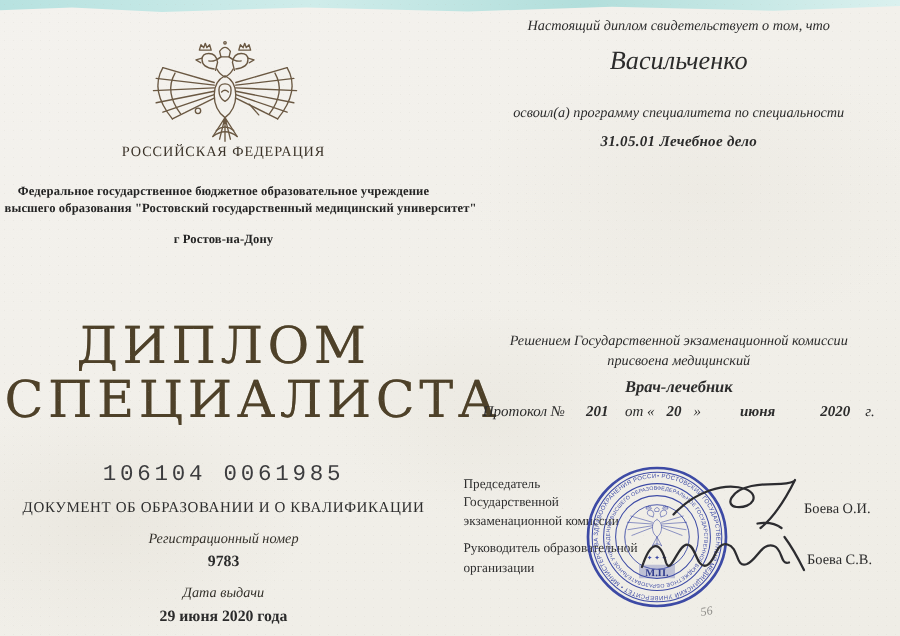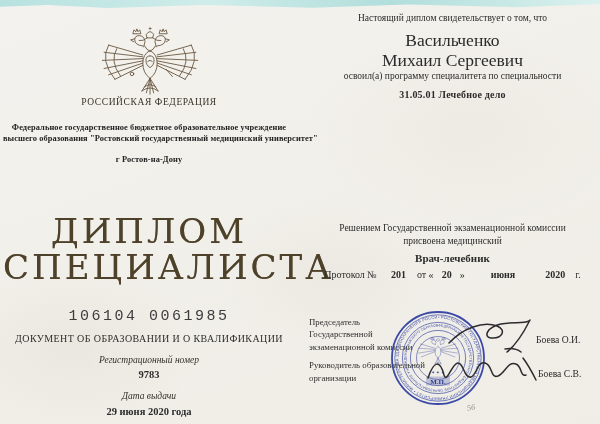--- a/index.html
+++ b/index.html
@@ -18,21 +18,21 @@
     background-size:6px 6px;
   }
   .strip{
     position:absolute; top:0; left:0; width:600px; height:9px;
     background:linear-gradient(90deg,#b4e1df,#cdecea 35%,#aeddda 65%,#d9f1ef);
     clip-path:polygon(0 0,100% 0,100% 45%,86% 80%,68% 50%,52% 85%,34% 55%,18% 88%,8% 55%,0 75%);
     opacity:.95;
   }
   .t{position:absolute; text-align:center; white-space:nowrap;}
   .lcol{left:3px; width:292px;}
-  .rcol{left:305px; width:295px;}
+  .rcol{left:305px; width:295px;font-style:italic;}
 
   .arms{position:absolute; left:96px; top:26px; width:108px; height:76px;}
   .country{top:97px; font-size:9.5px; letter-spacing:.6px; color:#3a3228;}
   .inst{font-size:8.4px; font-weight:bold; color:#232323; letter-spacing:.1px;}
   .i0{top:123px;} .i1{top:133.5px;} .i2{top:144px;} .i3{top:154.5px;}
 
   .title{font-family:"DejaVu Serif", serif; font-size:34px; letter-spacing:3px;
          color:#4e4129; text-shadow:0 0 .4px rgba(78,65,41,.55);}
   .title1{top:211px;} .title2{top:247px;}
 
@@ -127,21 +127,20 @@
 
   <div class="t lcol serial">106104 0061985</div>
   <div class="t lcol kind">ДОКУМЕНТ ОБ ОБРАЗОВАНИИ И О КВАЛИФИКАЦИИ</div>
   <div class="t lcol reglab">Регистрационный номер</div>
   <div class="t lcol regnum">9783</div>
   <div class="t lcol datelab">Дата выдачи</div>
   <div class="t lcol dateval">29 июня 2020 года</div>
 
   <div class="t rcol intro">Настоящий диплом свидетельствует о том, что</div>
   <div class="t rcol surname">Васильченко</div>
-  <div class="t rcol given">Михаил Сергеевич</div>
   <div class="t rcol program">освоил(а) программу специалитета по специальности</div>
   <div class="t rcol spec">31.05.01 Лечебное дело</div>
   <div class="t rcol comm1">Решением Государственной экзаменационной комиссии</div>
   <div class="t rcol comm2">присвоена медицинский</div>
   <div class="t rcol qual">Врач-лечебник</div>
 
   <div class="t rcol proto">
     <span>Протокол №</span><span class="p-num">201</span><span class="p-from">от «</span><span class="p-day">20</span><span class="p-close">»</span><span class="p-month">июня</span><span class="p-year">2020</span><span class="p-suf">г.</span>
   </div>
 

